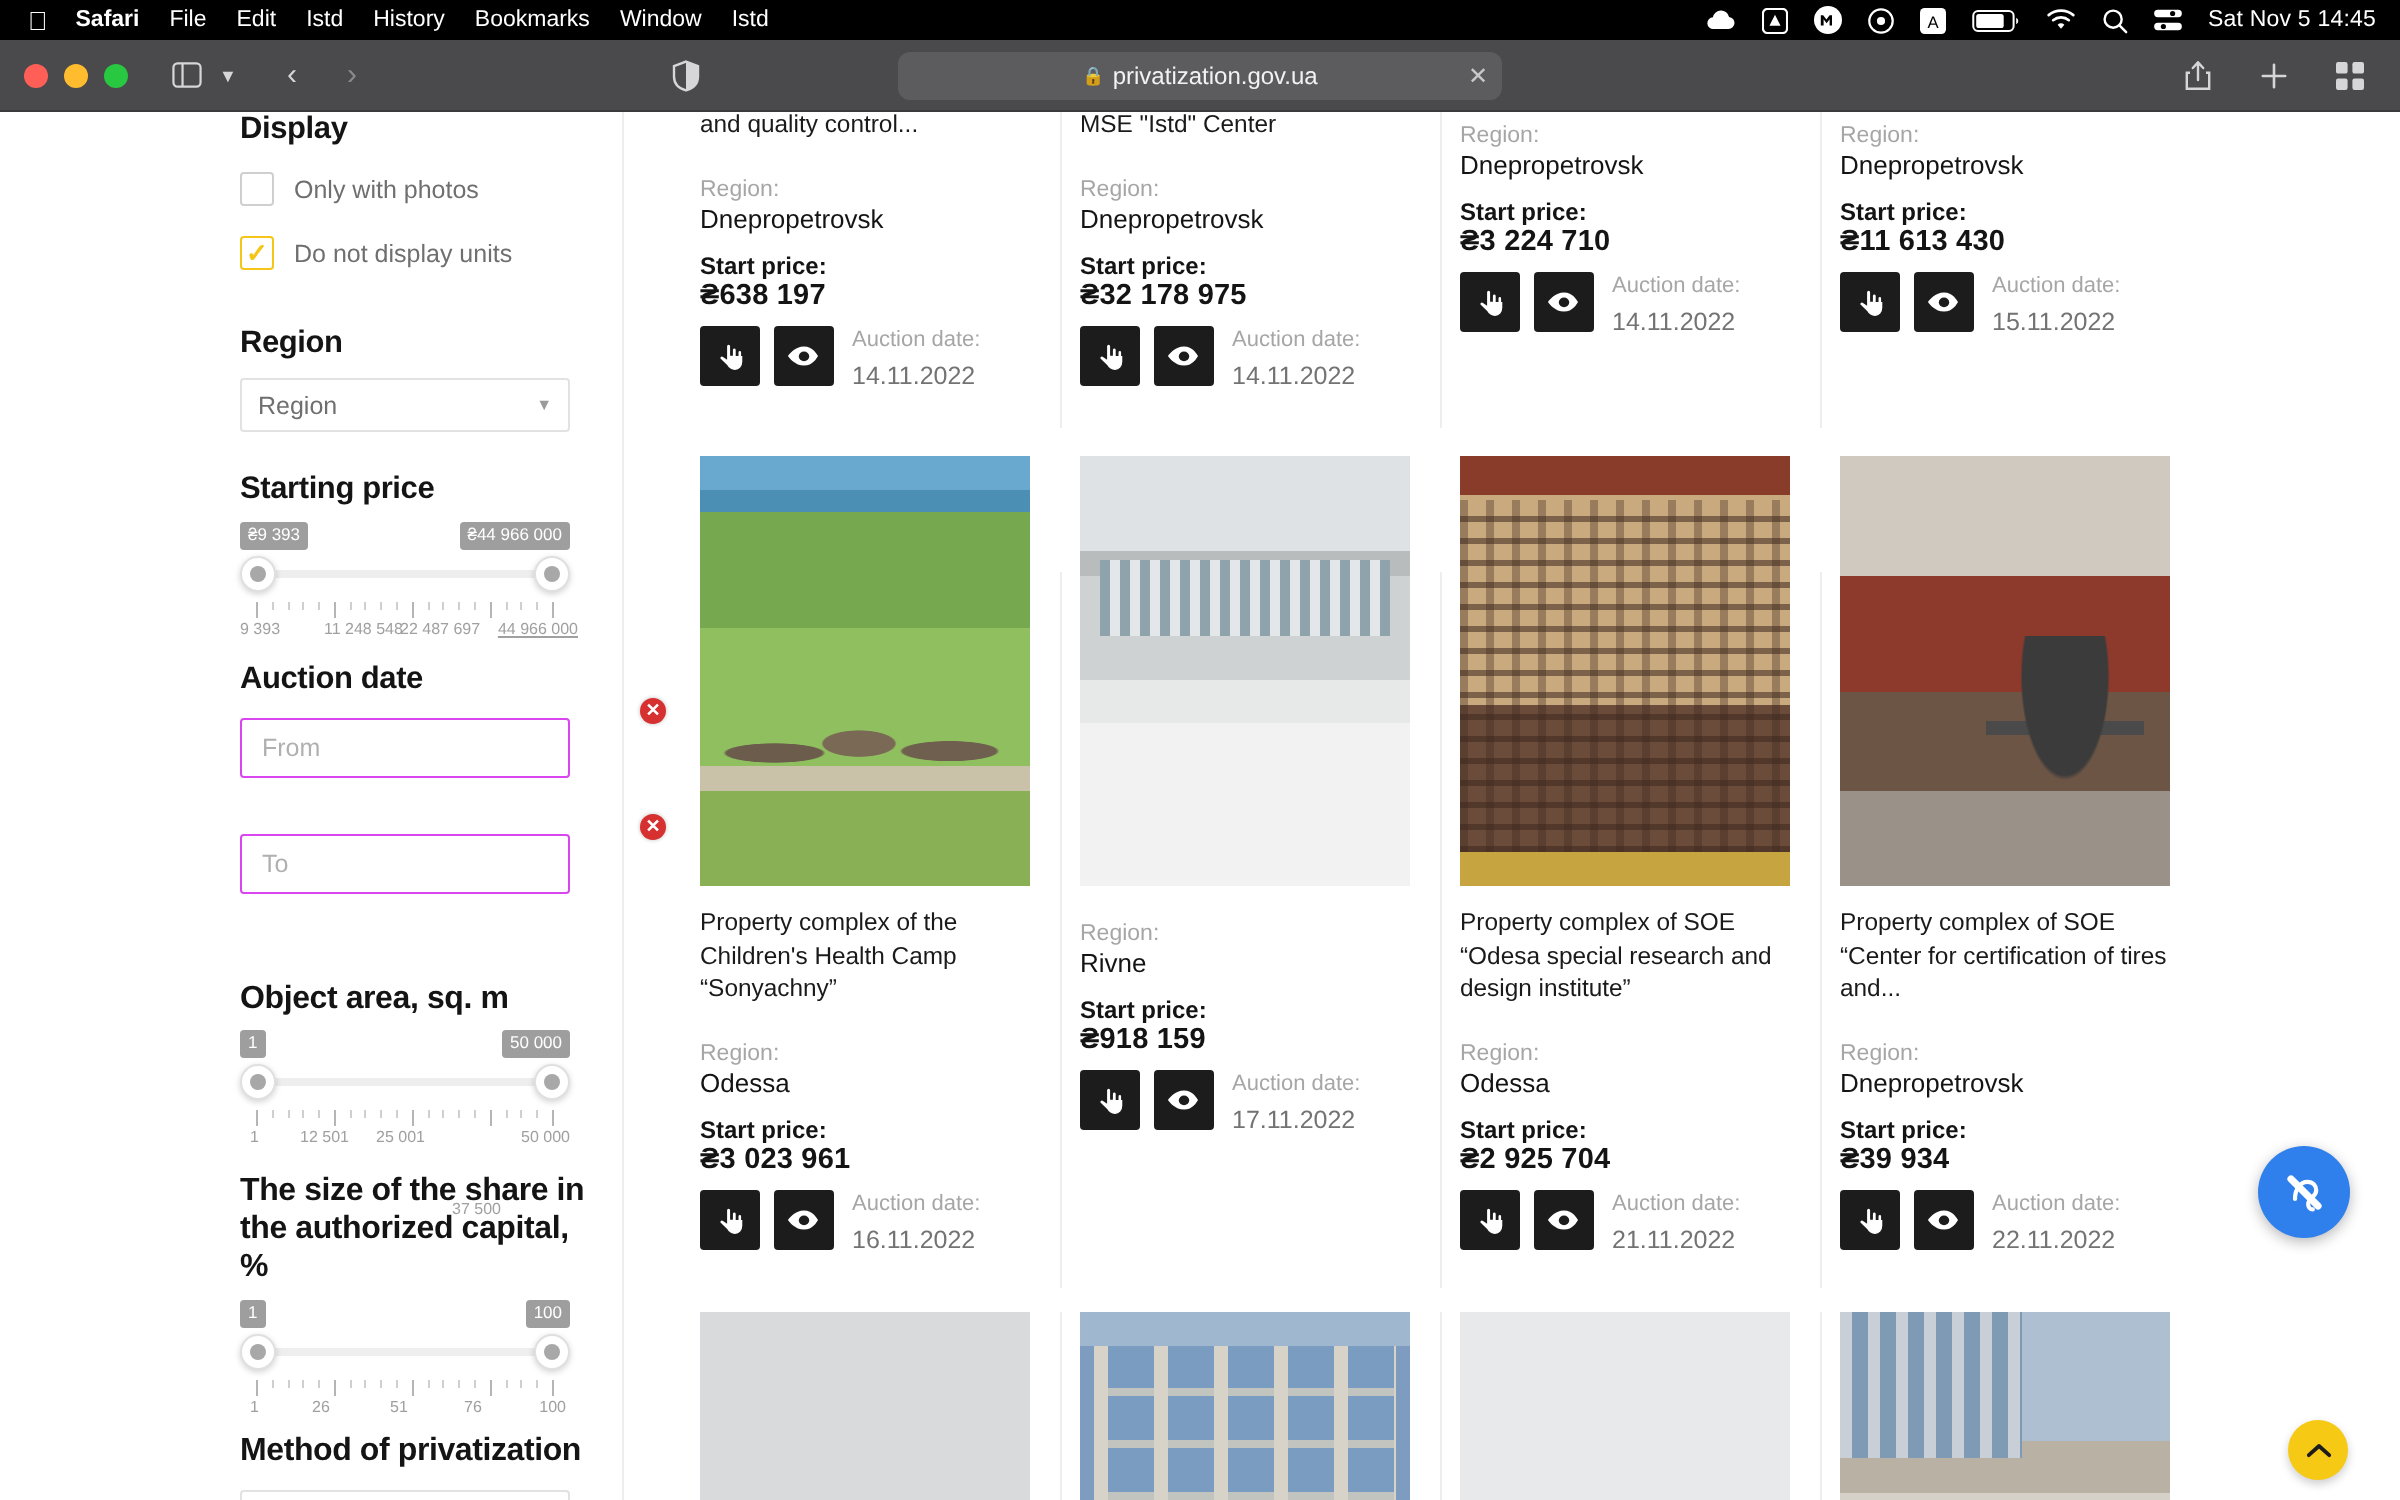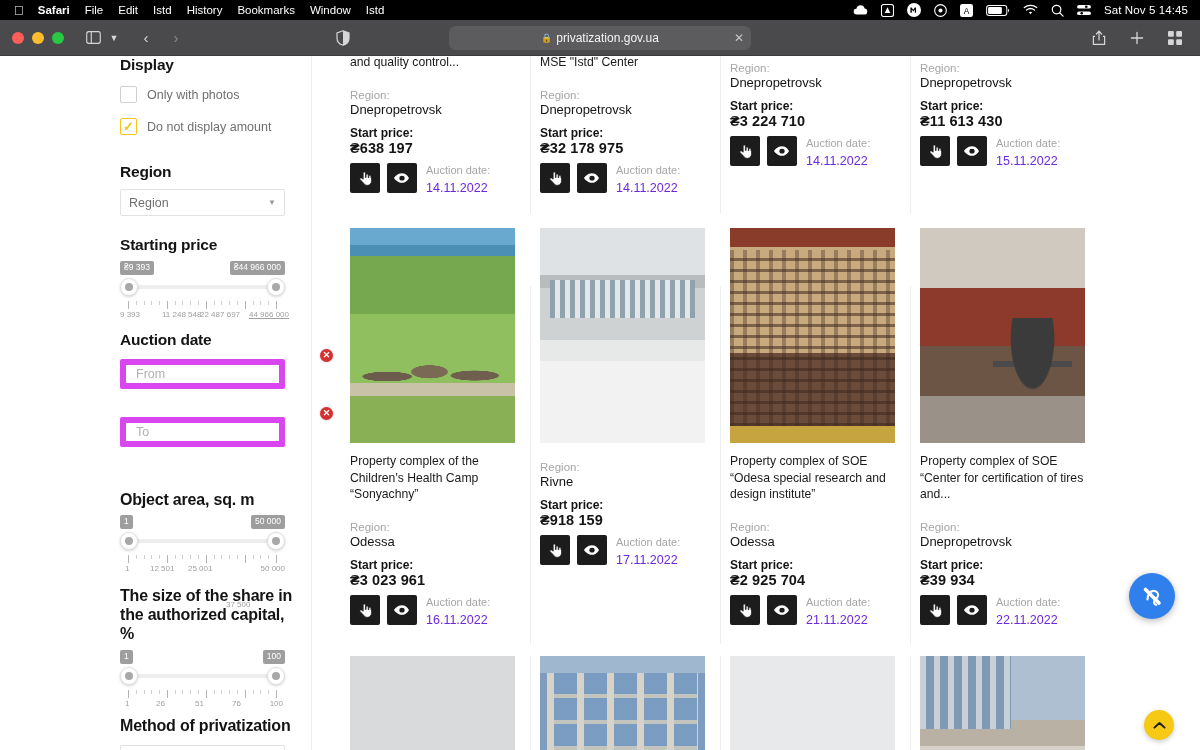--- a/index.html
+++ b/index.html
@@ -112,21 +112,21 @@
     border: 1px solid #e2e2e2; border-radius: 2px;
     display: flex; align-items: center;
     padding: 0 8px;
     font-size: 12.5px; color: #6f6f6f;
     background: #fff;
   }
   .select-caret { margin-left: auto; font-size: 8px; color: #9a9a9a; }
 
   .text-input {
     width: 165px; height: 30px;
-    border: 6px solid #d946ef; border-radius: 2px;
+    border: 1px solid #d946ef; border-radius: 2px;
     display: flex; align-items: center;
     padding: 0 10px;
     font-size: 12.5px; color: #b0b0b0;
     background: #fff;
   }
 
   
   .slider-wrap { position: relative; width: 165px; }
   .sl-bubble {
     position: absolute; top: 0;
@@ -203,21 +203,21 @@
   .card-region { font-size: 13px; color: #141414; margin-top: 1px; }
   .card-price-label { font-size: 12px; color: #141414; font-weight: bold; margin-top: 9px; }
   .card-price { font-size: 14.5px; color: #141414; font-weight: bold; letter-spacing: .1px; }
   .card-actions { display: flex; align-items: flex-start; gap: 7px; margin-top: 7px; }
   .act-btn {
     width: 30px; height: 30px; background: #1c1c1c; border-radius: 2px;
     display: flex; align-items: center; justify-content: center;
     flex: 0 0 auto;
   }
   .auction-box { font-size: 11px; color: #a6a6a6; line-height: 1.45; margin-left: 2px; }
-  .auction-date { font-size: 12.5px; color: #6d28d9; white-space: nowrap; }
+  .auction-date { font-size: 12.5px; color: #737373; white-space: nowrap; }
 
   .vsep {
     position: absolute; width: 1px; background: #eeeeee;
   }
 
   
   .fab-access {
     position: absolute; right: 25px; bottom: 131px;
     width: 46px; height: 46px; border-radius: 50%;
     background: #2f80ed;
@@ -424,21 +424,21 @@
 
       <div class="chk-row" style="position:absolute;top:30px;left:8px;">
         <span class="chk-box"></span>
         <span class="chk-label">Only with photos</span>
       </div>
 
       <div class="chk-row" style="position:absolute;top:62px;left:8px;">
         <span class="chk-box checked">
             <span class="chk-mark">✓</span>
           </span>
-        <span class="chk-label">Do not display amount</span>
+        <span class="chk-label">Do not display units</span>
       </div>
 
       <div class="f-title" style="position:absolute;top:107px;left:8px;">Region</div>
       <div class="select-box" style="position:absolute;top:133px;left:8px;">
         <span>Region</span>
         <span class="select-caret">▼</span>
       </div>
 
       <div class="f-title" style="position:absolute;top:180px;left:8px;">Starting price</div>
 

